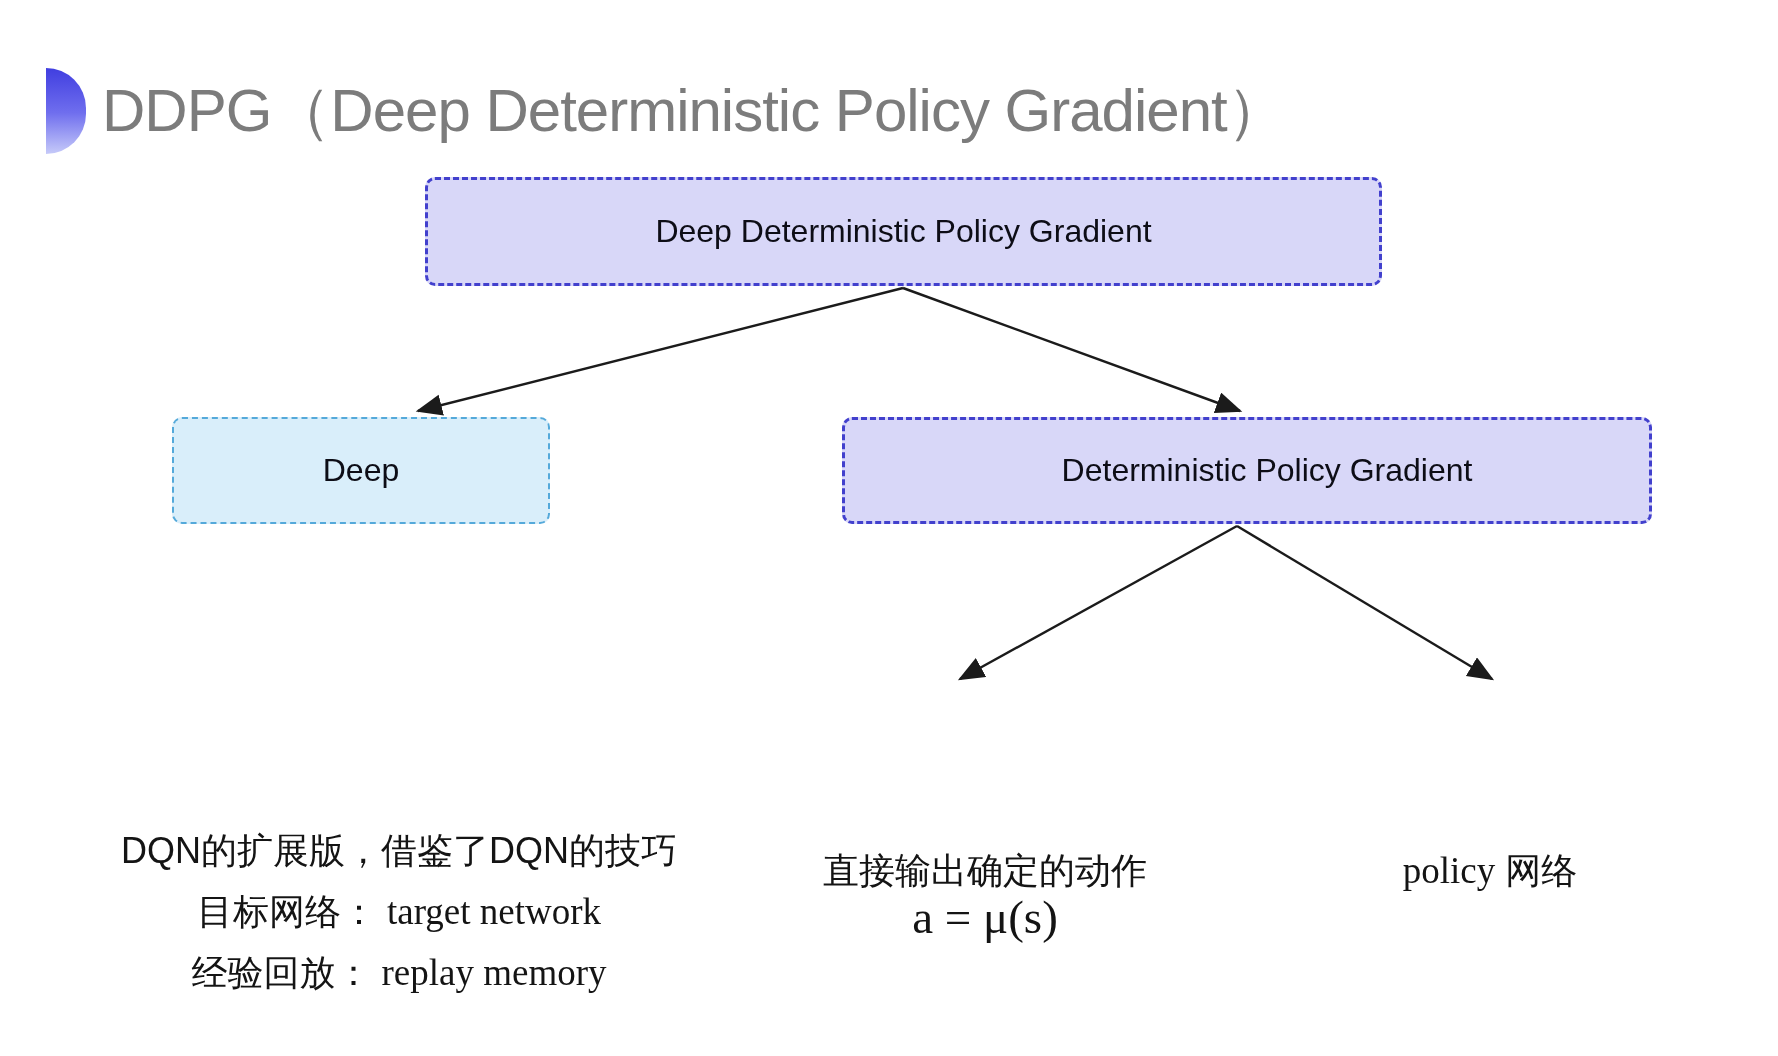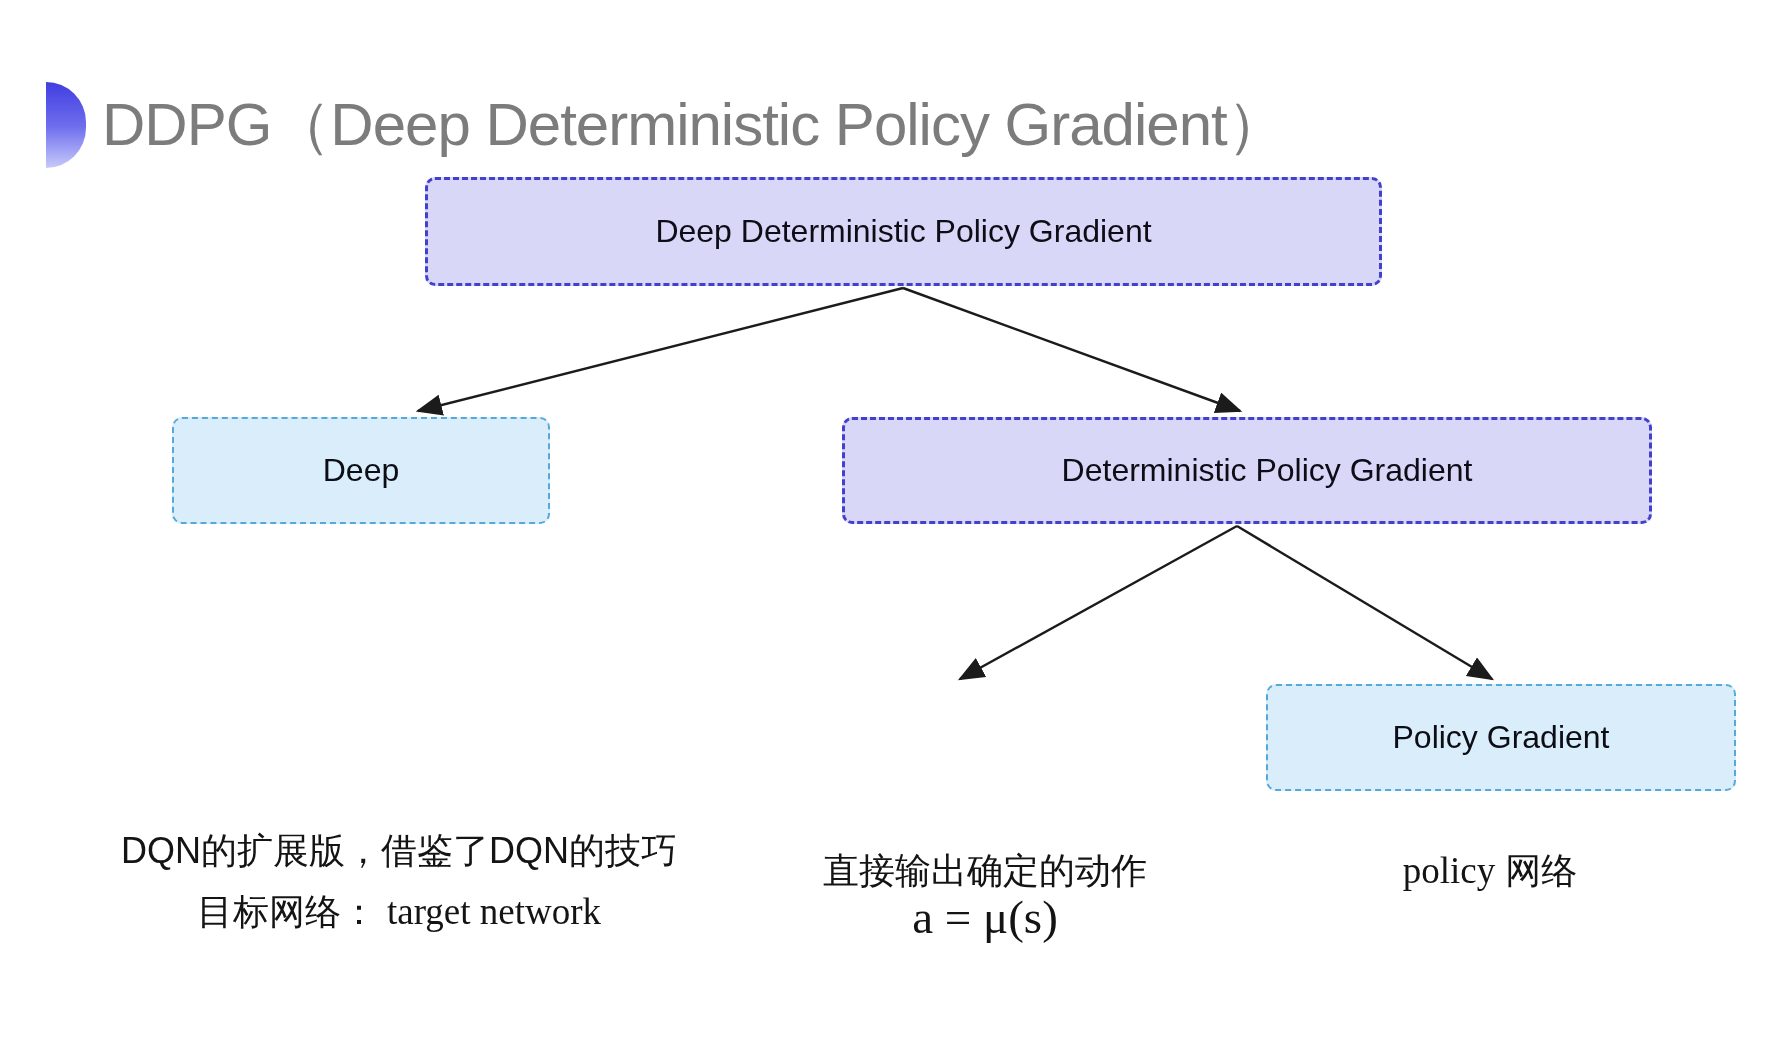--- a/index.html
+++ b/index.html
@@ -4,21 +4,21 @@
 <style>
   html, body { margin:0; padding:0; background:#ffffff; }
   body { font-family:"Liberation Sans", sans-serif; }
   .slide {
     position:relative; width:1778px; height:1056px;
     background:#ffffff; overflow:hidden;
   }
 
   
   .title-row {
-    position:absolute; left:46px; top:82px;
+    position:absolute; left:46px; top:68px;
     display:flex; align-items:center;
   }
   .half-disc {
     width:40px; height:86px;
     border-top-right-radius:86px; border-bottom-right-radius:86px;
     background:linear-gradient(180deg, #403ee0 0%, #6f6eee 52%, #c6caf9 100%);
     flex:0 0 auto;
   }
   .page-title {
     margin-left:16px;
@@ -77,27 +77,30 @@
     </defs>
     <line x1="903" y1="288" x2="418" y2="411" stroke="#1b1b1b" stroke-width="2.4" marker-end="url(#ah)"></line>
     <line x1="903" y1="288" x2="1240" y2="411" stroke="#1b1b1b" stroke-width="2.4" marker-end="url(#ah)"></line>
     <line x1="1237" y1="526" x2="960" y2="679" stroke="#1b1b1b" stroke-width="2.4" marker-end="url(#ah)"></line>
     <line x1="1237" y1="526" x2="1492" y2="679" stroke="#1b1b1b" stroke-width="2.4" marker-end="url(#ah)"></line>
   </svg>
 
   <div class="node purple" id="node-root">Deep Deterministic Policy Gradient</div>
   <div class="node blue" id="node-deep">Deep</div>
   <div class="node purple" id="node-dpg">Deterministic Policy Gradient</div>
-  <div class="node blue" id="node-pg">Policy Gradient</div>
 
   <div class="note" id="note-left">
     <div>DQN的扩展版，借鉴了DQN的技巧</div>
     <div>
       <span>目标网络：</span>
       <span class="math">target network</span>
+    </div>
+    <div>
+      <span>经验回放：</span>
+      <span class="math">replay memory</span>
     </div>
   </div>
 
   <div class="note" id="note-middle">
     <div>直接输出确定的动作</div>
     <div class="formula">a = μ(s)</div>
   </div>
 
   <div class="note" id="note-right">
     <div>

